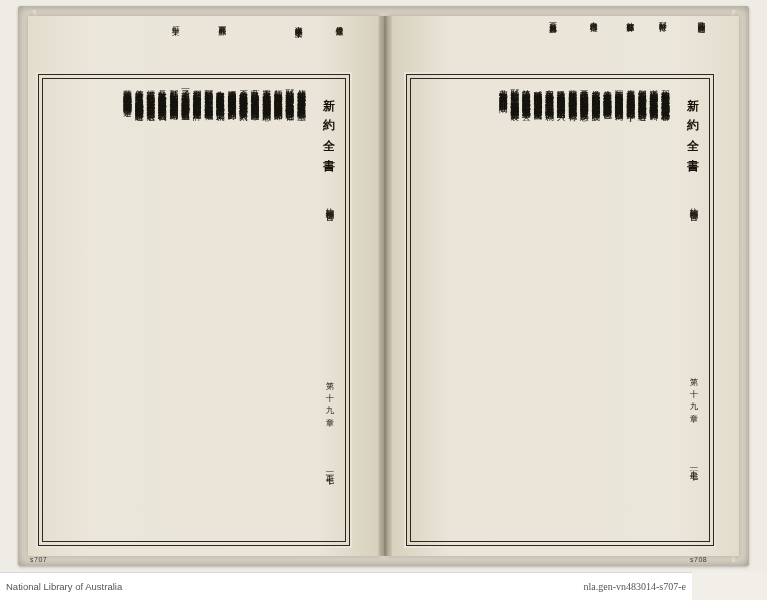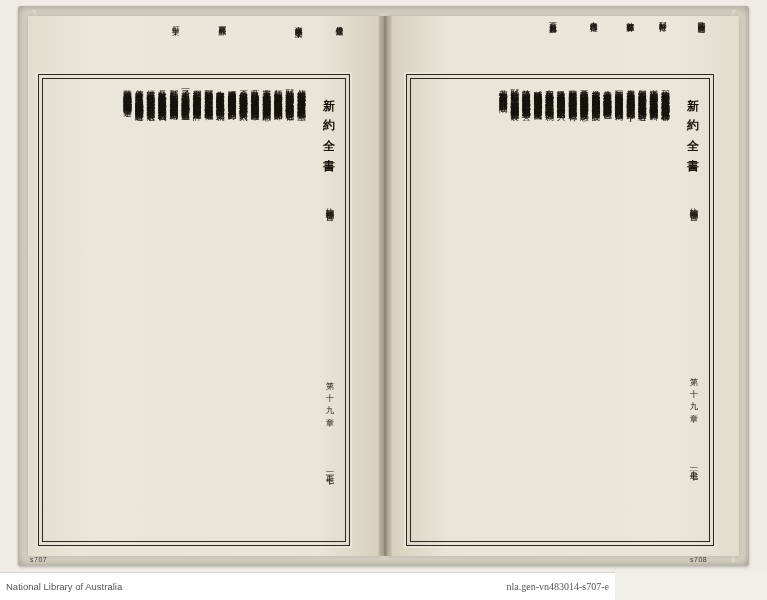--- a/index.html
+++ b/index.html
@@ -153,21 +153,21 @@
     color: #1c1a13;
     height: 100%;
     overflow: hidden;
   }
 
   
   .footer {
     position: absolute;
     left: 0;
     top: 572px;
-    width: 615px;
+    width: 692px;
     height: 28px;
     background: #ffffff;
     border-top: 1px solid #d8d8d8;
   }
   .footer-left {
     position: absolute;
     left: 6px;
     top: 8px;
     font-size: 9.5px;
     color: #555555;

